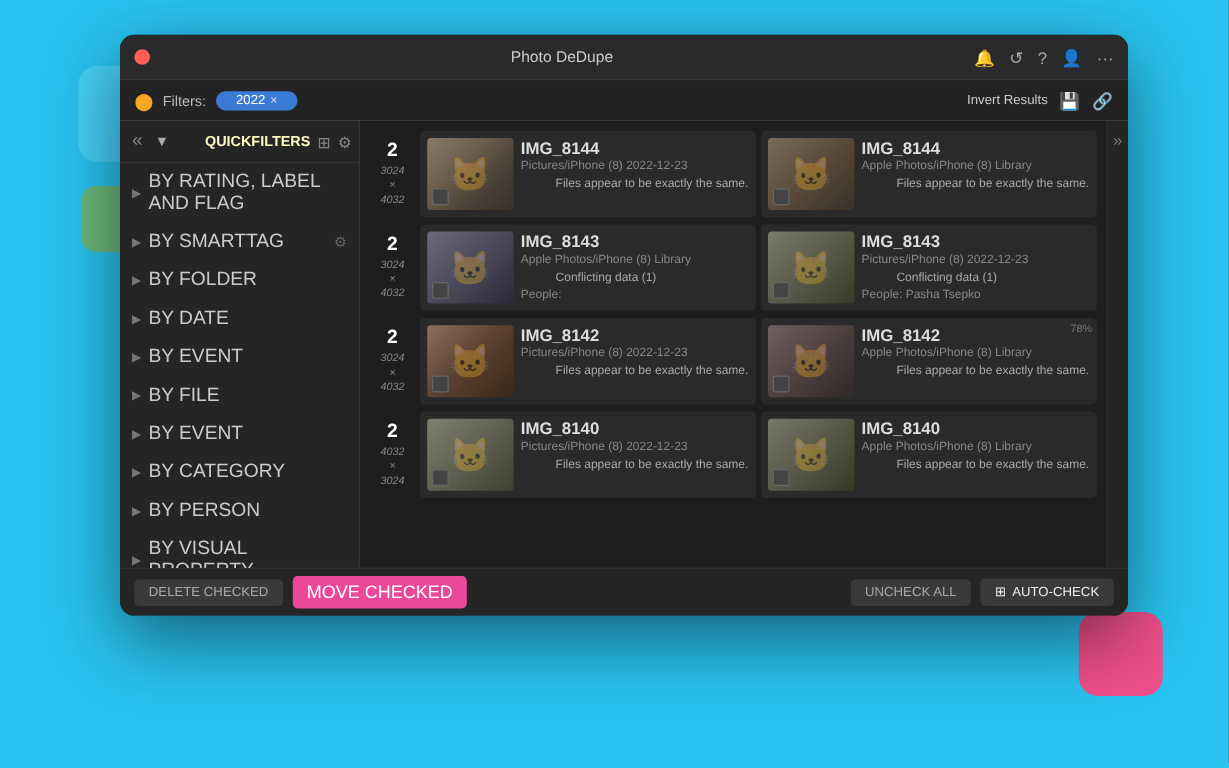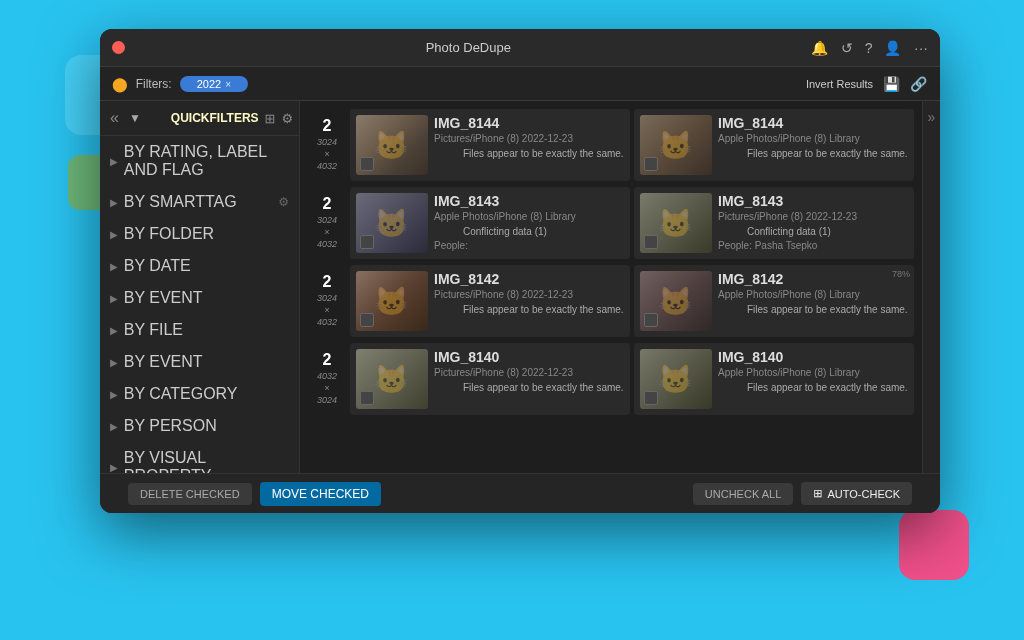--- a/index.html
+++ b/index.html
@@ -365,41 +365,41 @@
       flex-shrink: 0;
     }
     .right-collapse-icon { color: #777; font-size: 14px; }
 
     
     .bottom-bar {
       height: 40px;
       background: #252525;
       display: flex;
       align-items: center;
-      padding: 0 28px;
+      padding: 0 12px;
       gap: 8px;
       flex-shrink: 0;
       border-top: 1px solid #333;
     }
     .delete-btn {
       background: #3a3a3a;
       color: #aaa;
       border: none;
       border-radius: 4px;
       padding: 5px 12px;
       font-size: 11px;
       cursor: pointer;
     }
     .move-btn {
-      background: #0369a1;
+      background: #ec4899;
       color: #fff;
       border: none;
       border-radius: 4px;
       padding: 5px 12px;
-      font-size: 12px;
+      font-size: 15px;
       cursor: pointer;
     }
     .bottom-right {
       margin-left: auto;
       display: flex;
       gap: 8px;
       align-items: center;
     }
     .uncheck-btn {
       background: #3a3a3a;

